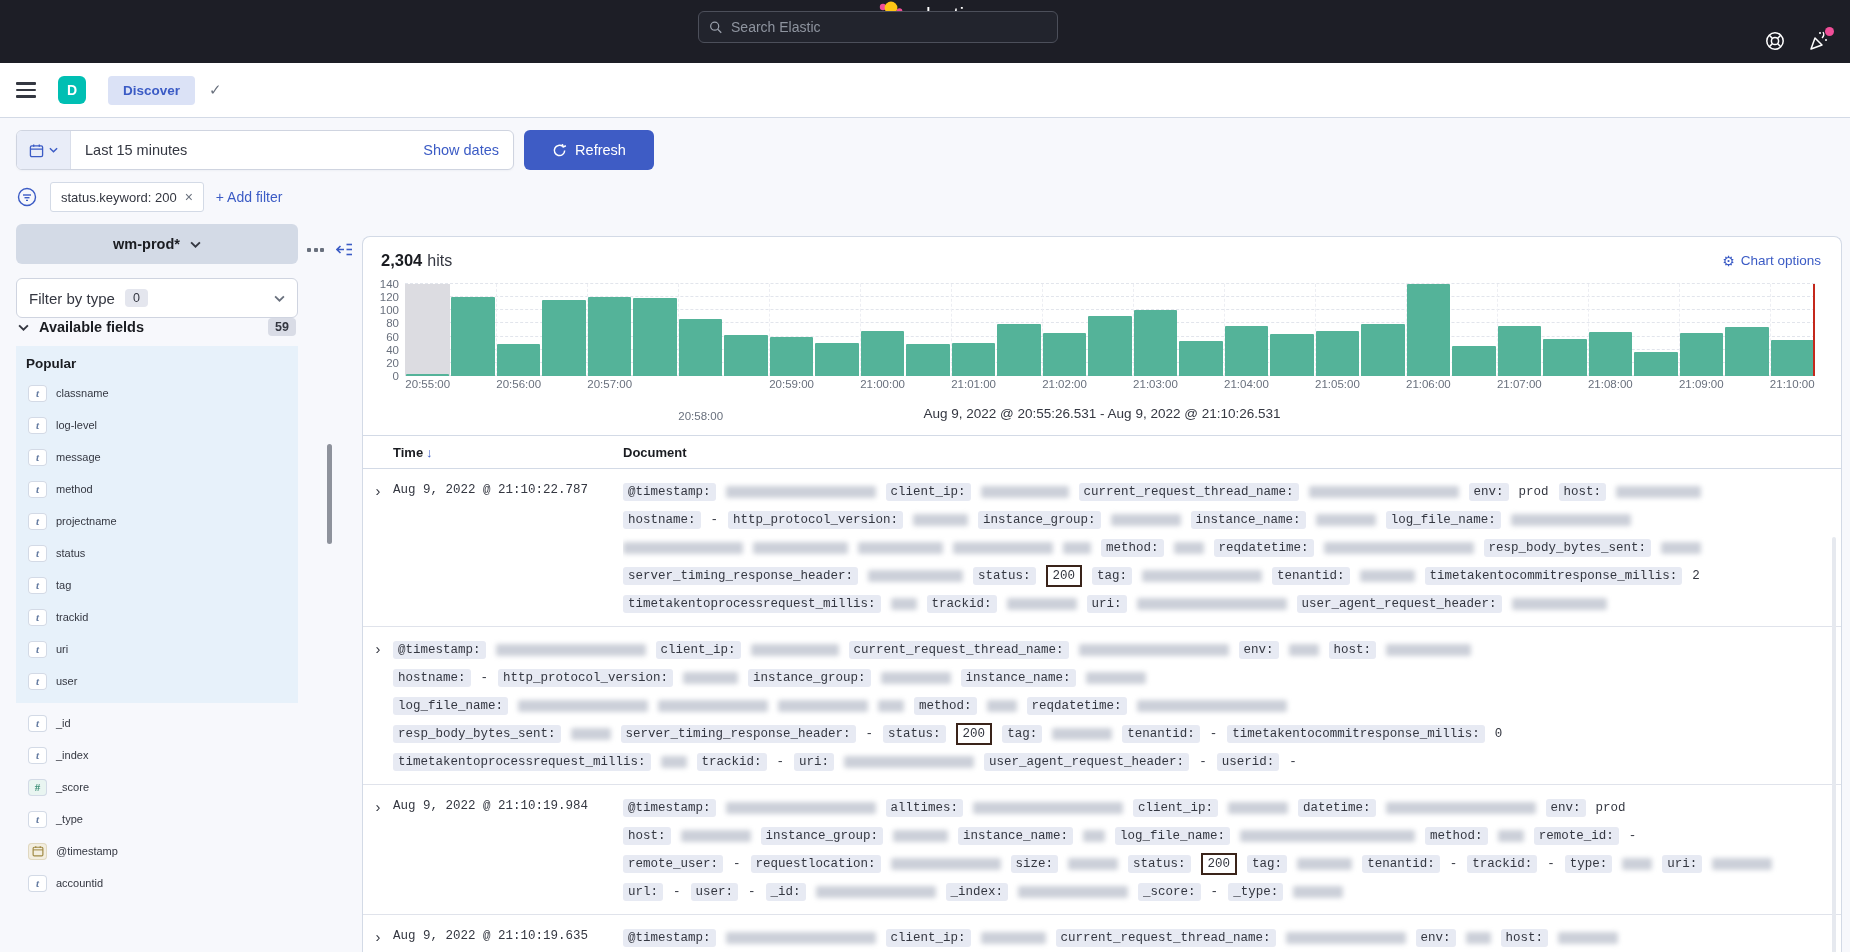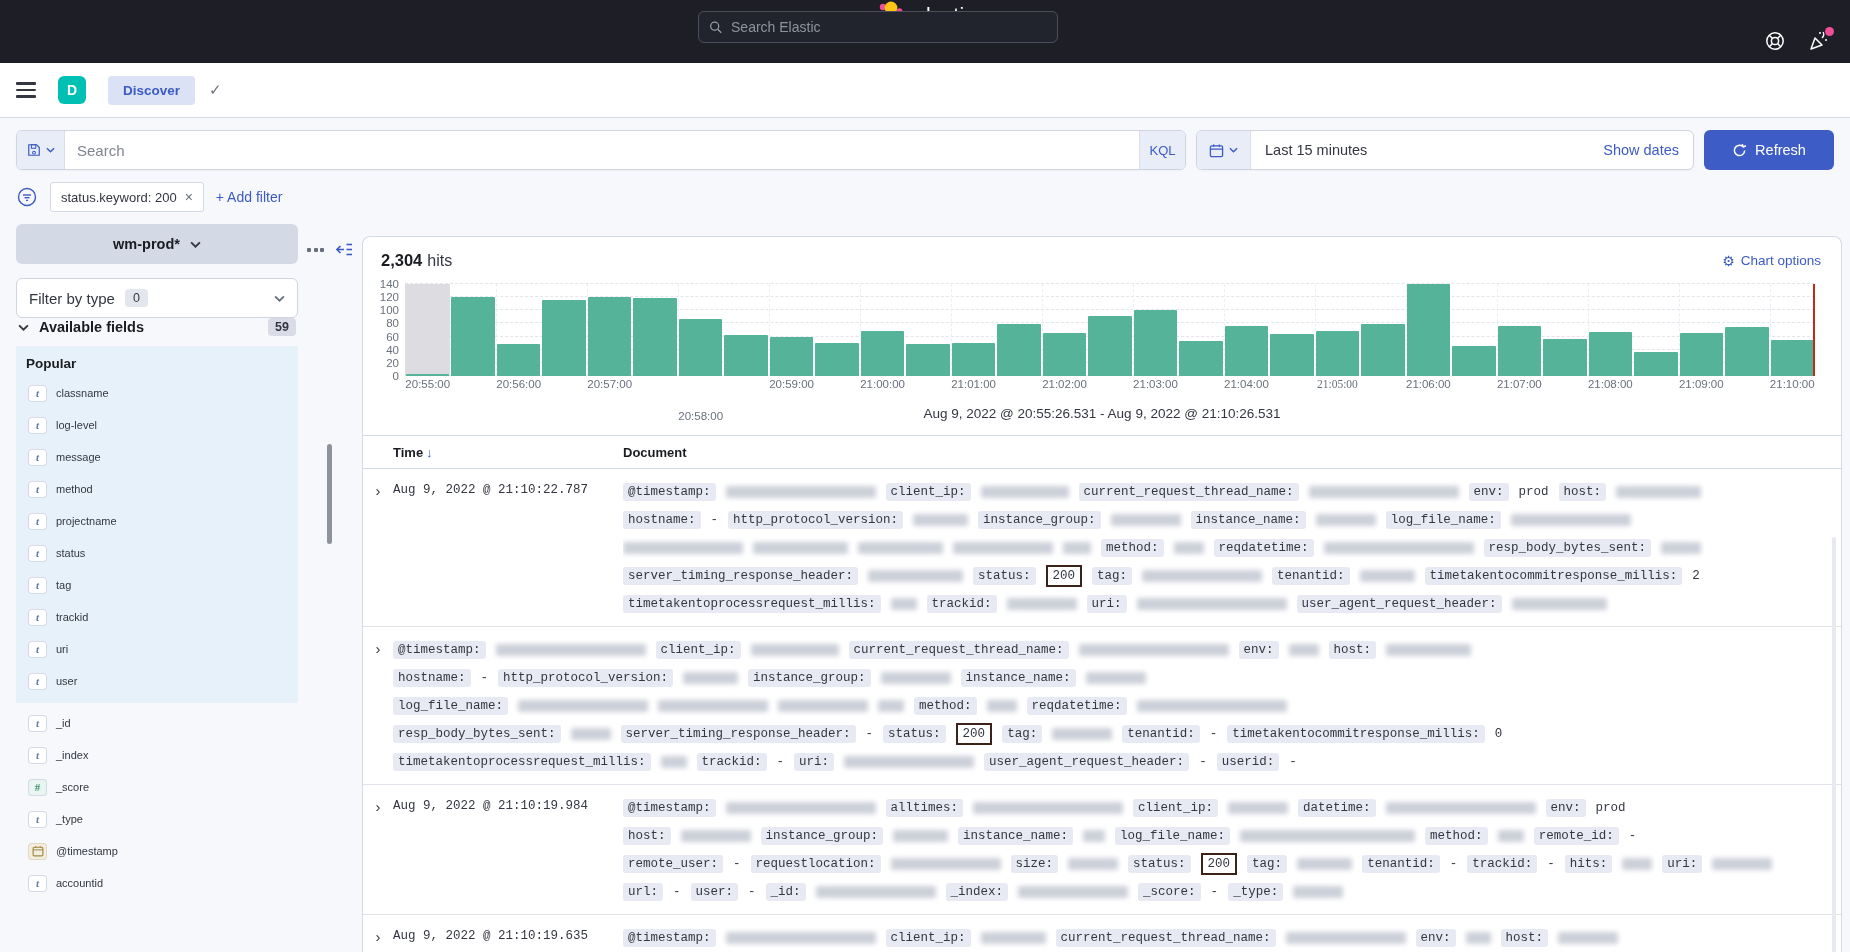--- a/index.html
+++ b/index.html
@@ -177,34 +177,20 @@
       <span></span>
       <span></span>
       <span></span>
     </div>
   <div class="space-badge">D</div>
   <div class="crumb">Discover</div>
   <span class="crumb-check">✓</span>
 </div>
 
 <div class="querybar">
-  <div class="search-wrap">
-    <div class="sq-btn">
-      <svg width="14" height="14" viewBox="0 0 16 16">
-        <path d="M2 2 h9 l3 3 v9 h-12 z" fill="none" stroke="#3b5bc5" stroke-width="1.4"></path>
-        <rect x="5" y="2" width="5" height="4" fill="none" stroke="#3b5bc5" stroke-width="1.2"></rect>
-        <circle cx="8" cy="11" r="1.6" fill="none" stroke="#3b5bc5" stroke-width="1.2"></circle>
-      </svg>
-      <svg width="9" height="6" viewBox="0 0 10 6">
-        <path d="M1 1 L5 5 L9 1" fill="none" stroke="#3b5bc5" stroke-width="1.6"></path>
-      </svg>
-    </div>
-    <input placeholder="Search" style="">
-    <div class="kql-btn">KQL</div>
-  </div>
   <div class="date-wrap">
     <div class="cal-btn">
       <svg width="15" height="15" viewBox="0 0 16 16">
         <rect x="1.5" y="3" width="13" height="11.5" rx="1.5" fill="none" stroke="#3b5bc5" stroke-width="1.4"></rect>
         <line x1="1.5" y1="6.5" x2="14.5" y2="6.5" stroke="#3b5bc5" stroke-width="1.2"></line>
         <line x1="5" y1="1.5" x2="5" y2="4" stroke="#3b5bc5" stroke-width="1.4"></line>
         <line x1="11" y1="1.5" x2="11" y2="4" stroke="#3b5bc5" stroke-width="1.4"></line>
       </svg>
       <svg width="9" height="6" viewBox="0 0 10 6">
         <path d="M1 1 L5 5 L9 1" fill="none" stroke="#3b5bc5" stroke-width="1.6"></path>
@@ -501,21 +487,21 @@
         <div class="xtick" style="left: 1.6129%;">20:55:00</div>
         <div class="xtick" style="left: 8.06452%;">20:56:00</div>
         <div class="xtick" style="left: 14.5161%;">20:57:00</div>
         <div class="xtick" style="left: 20.9677%; margin-top: 32px;">20:58:00</div>
         <div class="xtick" style="left: 27.4194%;">20:59:00</div>
         <div class="xtick" style="left: 33.871%;">21:00:00</div>
         <div class="xtick" style="left: 40.3226%;">21:01:00</div>
         <div class="xtick" style="left: 46.7742%;">21:02:00</div>
         <div class="xtick" style="left: 53.2258%;">21:03:00</div>
         <div class="xtick" style="left: 59.6774%;">21:04:00</div>
-        <div class="xtick" style="left: 66.129%; font-family: Liberation Serif, serif;">21:05:00</div>
+        <div class="xtick" style="left: 66.129%;">21:05:00</div>
         <div class="xtick" style="left: 72.5806%;">21:06:00</div>
         <div class="xtick" style="left: 79.0323%;">21:07:00</div>
         <div class="xtick" style="left: 85.4839%;">21:08:00</div>
         <div class="xtick" style="left: 91.9355%;">21:09:00</div>
         <div class="xtick" style="left: 98.3871%;">21:10:00</div>
       </div>
     <div class="chart-caption">Aug 9, 2022 @ 20:55:26.531 - Aug 9, 2022 @ 21:10:26.531</div>
 
     <div class="tbl-head">
       <div class="col-chev"></div>
@@ -692,21 +678,21 @@
               <span class="f">size:</span>
               <span class="bblur" style="width: 50px;"></span>
               <span class="f">status:</span>
               <span class="hval">200</span>
               <span class="f">tag:</span>
               <span class="bblur" style="width: 55px;"></span>
               <span class="f">tenantid:</span>
               <span class="v">-</span>
               <span class="f">trackid:</span>
               <span class="v">-</span>
-              <span class="f">hits:</span>
+              <span class="f">type:</span>
               <span class="bblur" style="width: 30px;"></span>
               <span class="f">uri:</span>
               <span class="bblur" style="width: 60px;"></span>
             </div>
             <div class="line">
               <span class="f">url:</span>
               <span class="v">-</span>
               <span class="f">user:</span>
               <span class="v">-</span>
               <span class="f">_id:</span>

